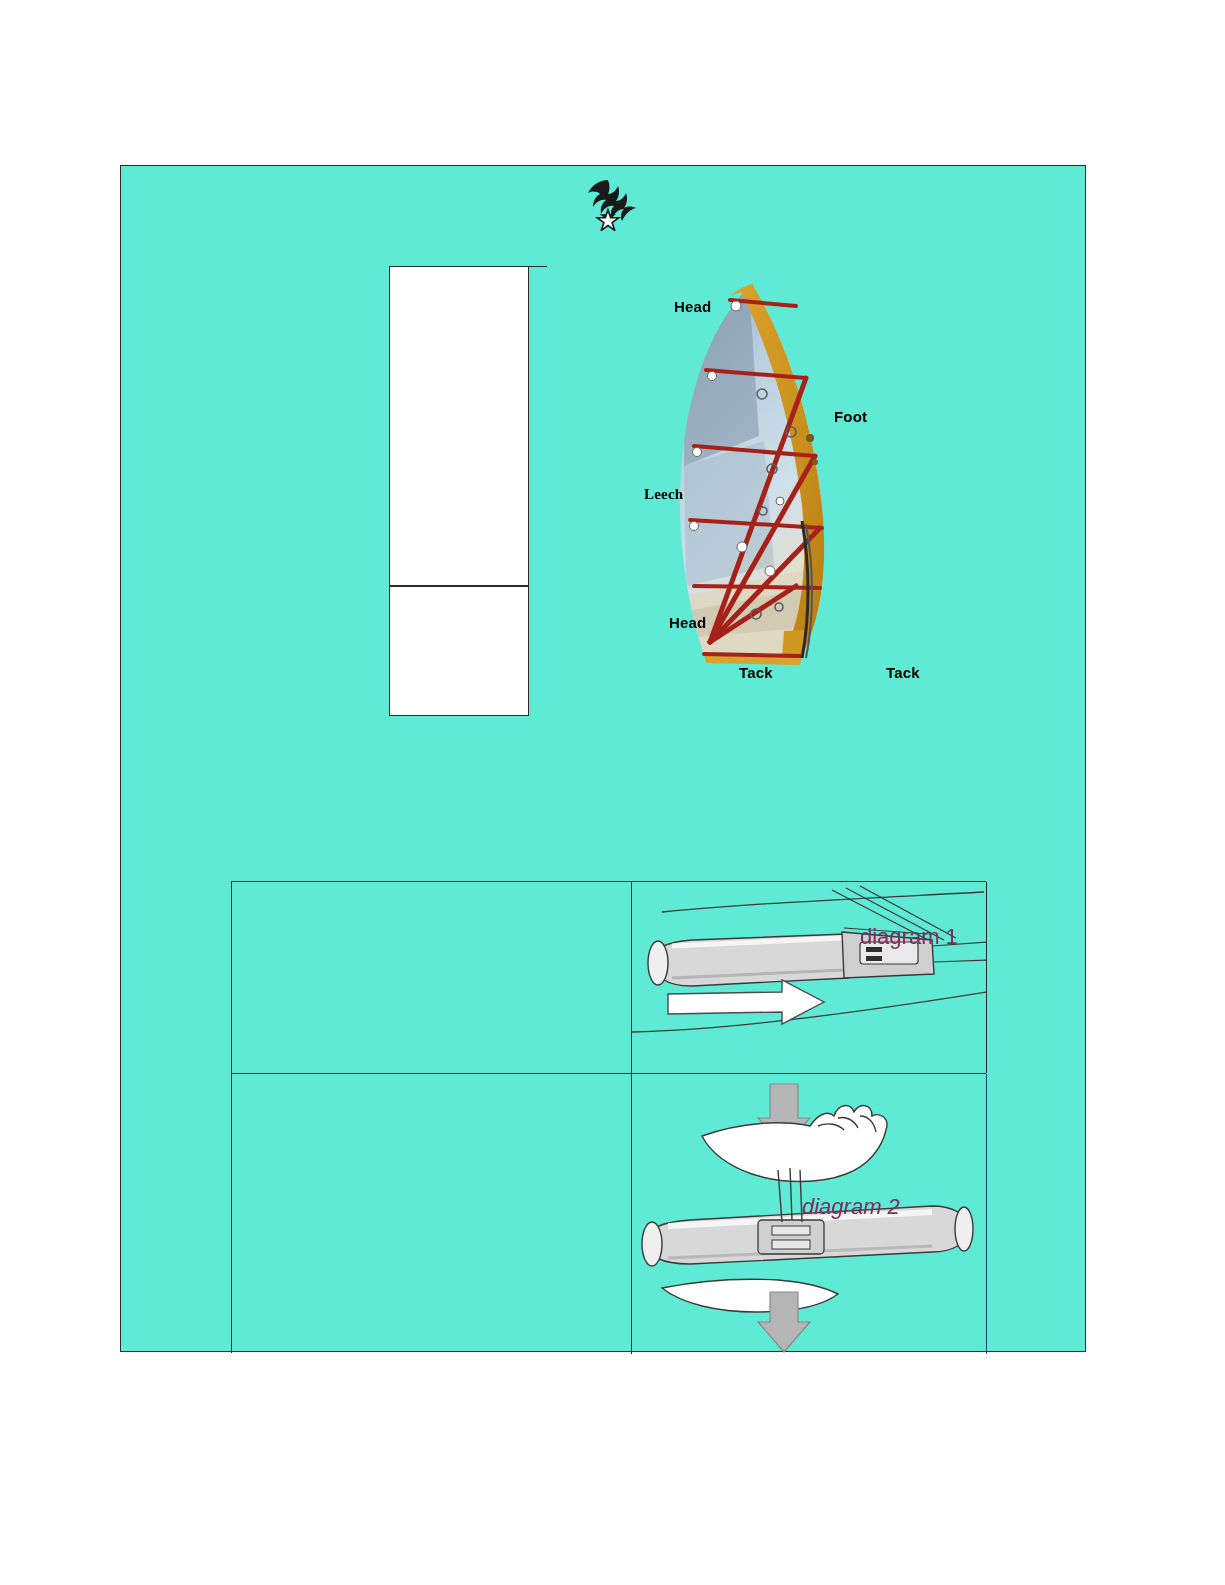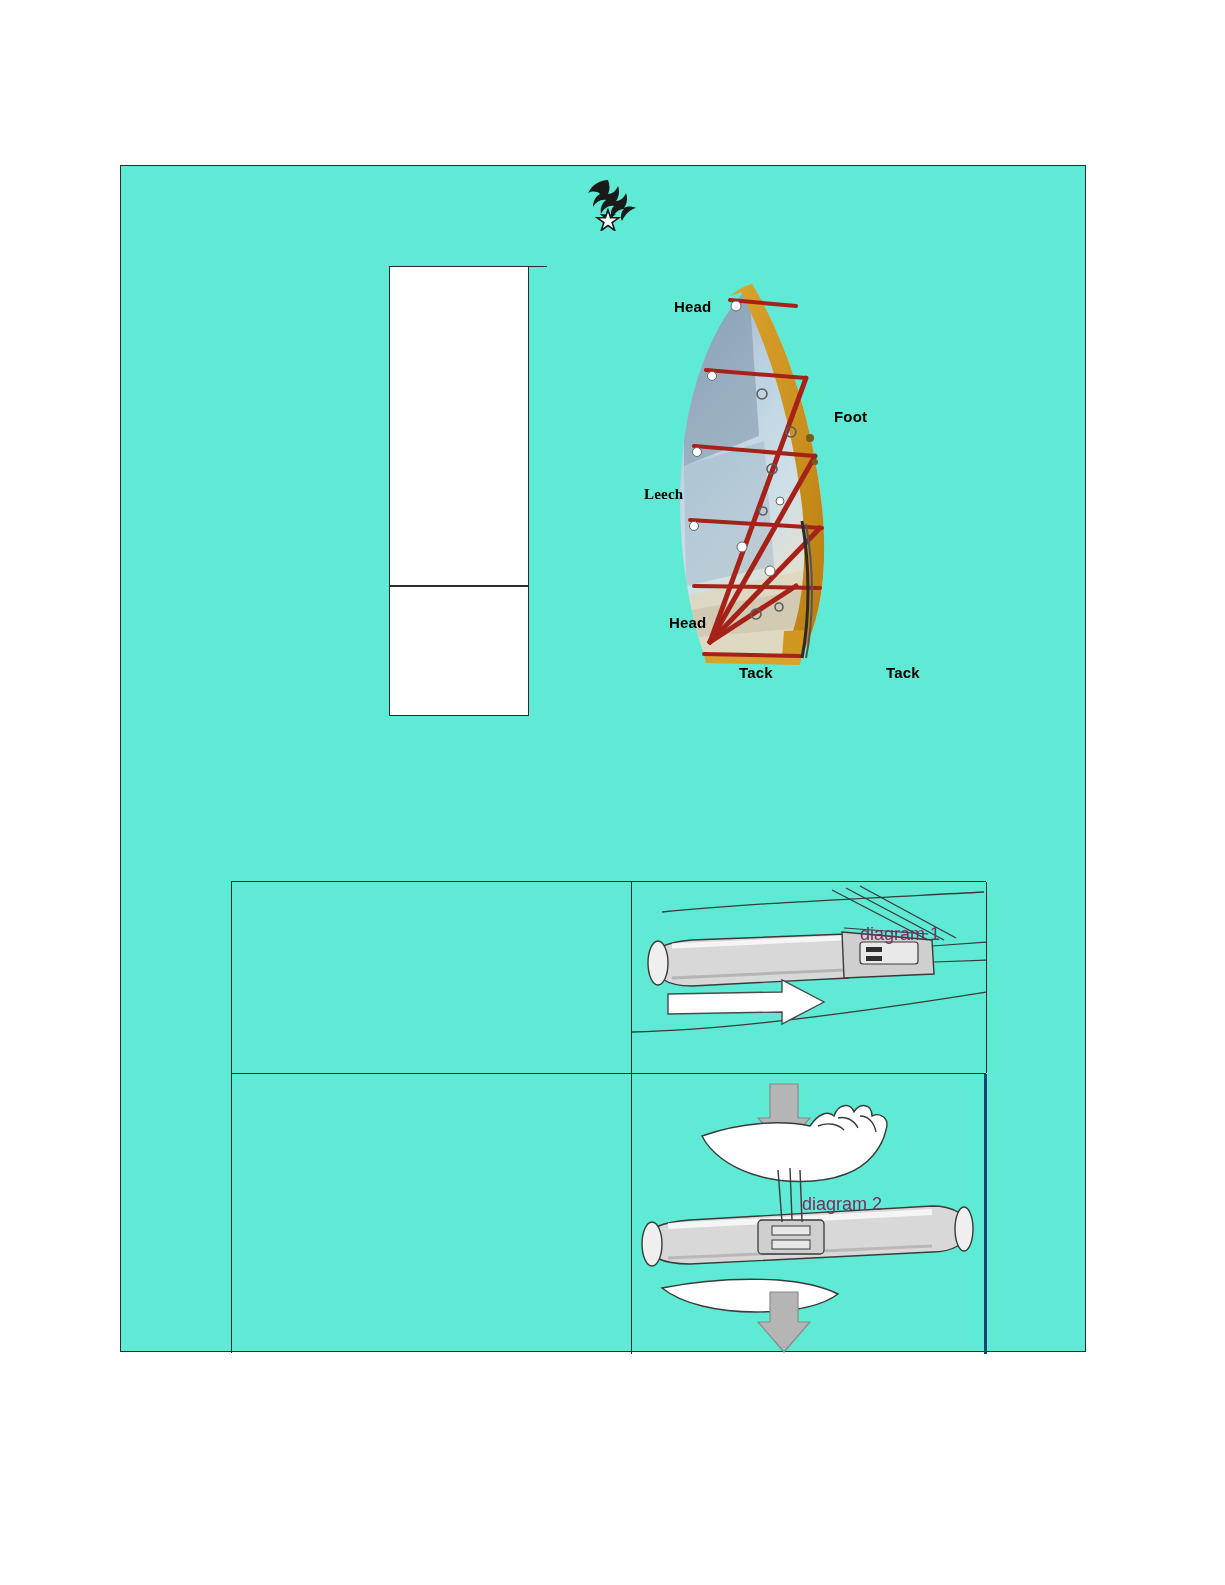--- a/index.html
+++ b/index.html
@@ -128,26 +128,26 @@
     position: absolute;
     left: 400px;
     top: 0px;
     width: 355px;
     height: 100%;
     border-right: 1px solid #2b2b2b;
     box-sizing: border-box;
     overflow: hidden;
   }
   #dgrow1 .dgcell-img { border-right: 1px solid #2b2b2b; }
-  #dgrow2 .dgcell-img { border-right: 3px solid #0c4a6e; border-bottom: none; }
+  #dgrow2 .dgcell-img { border-right: 1px solid #0c4a6e; border-bottom: none; font-style: italic; }
 
   .diagram-caption {
     position: absolute;
     font-family: "Liberation Sans", sans-serif;
-    font-size: 18px;
+    font-size: 22px;
     color: #7b2d5e;
     white-space: nowrap;
   }
   #caption-1 { left: 228px; top: 42px; }
   #caption-2 { left: 170px; top: 120px; }
 </style>
 </head>
 <body>
 
 <div id="page">

